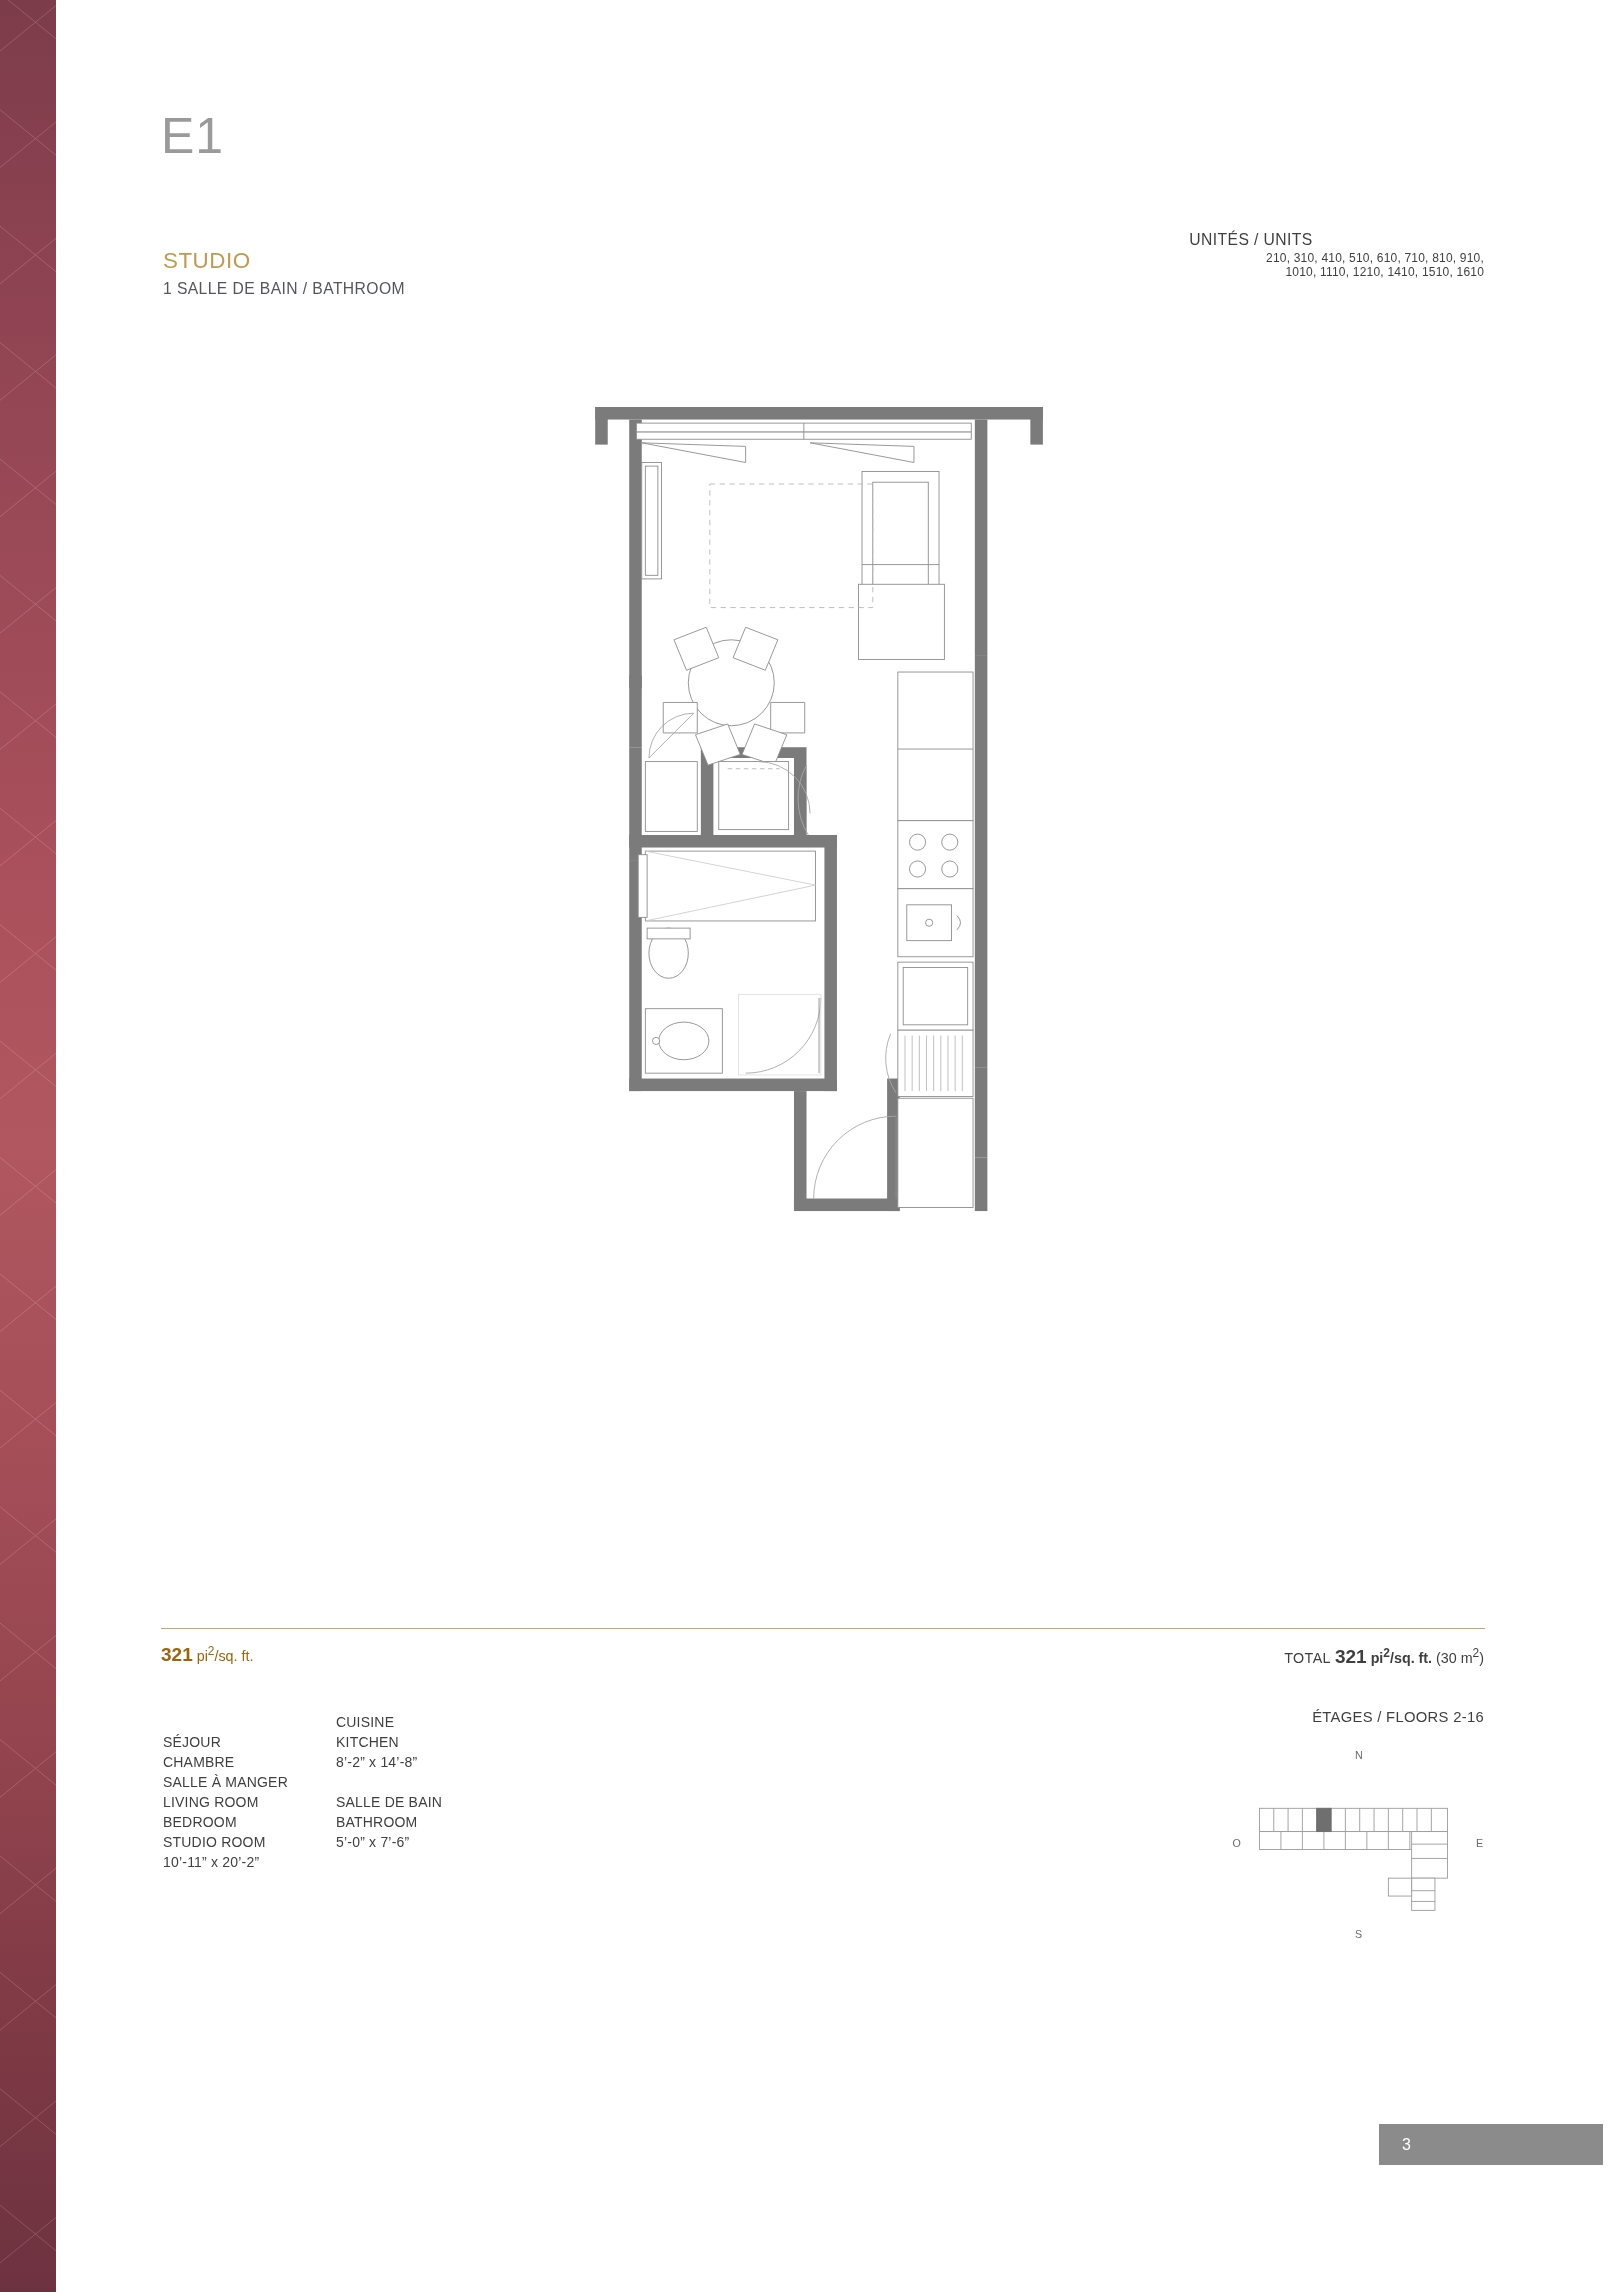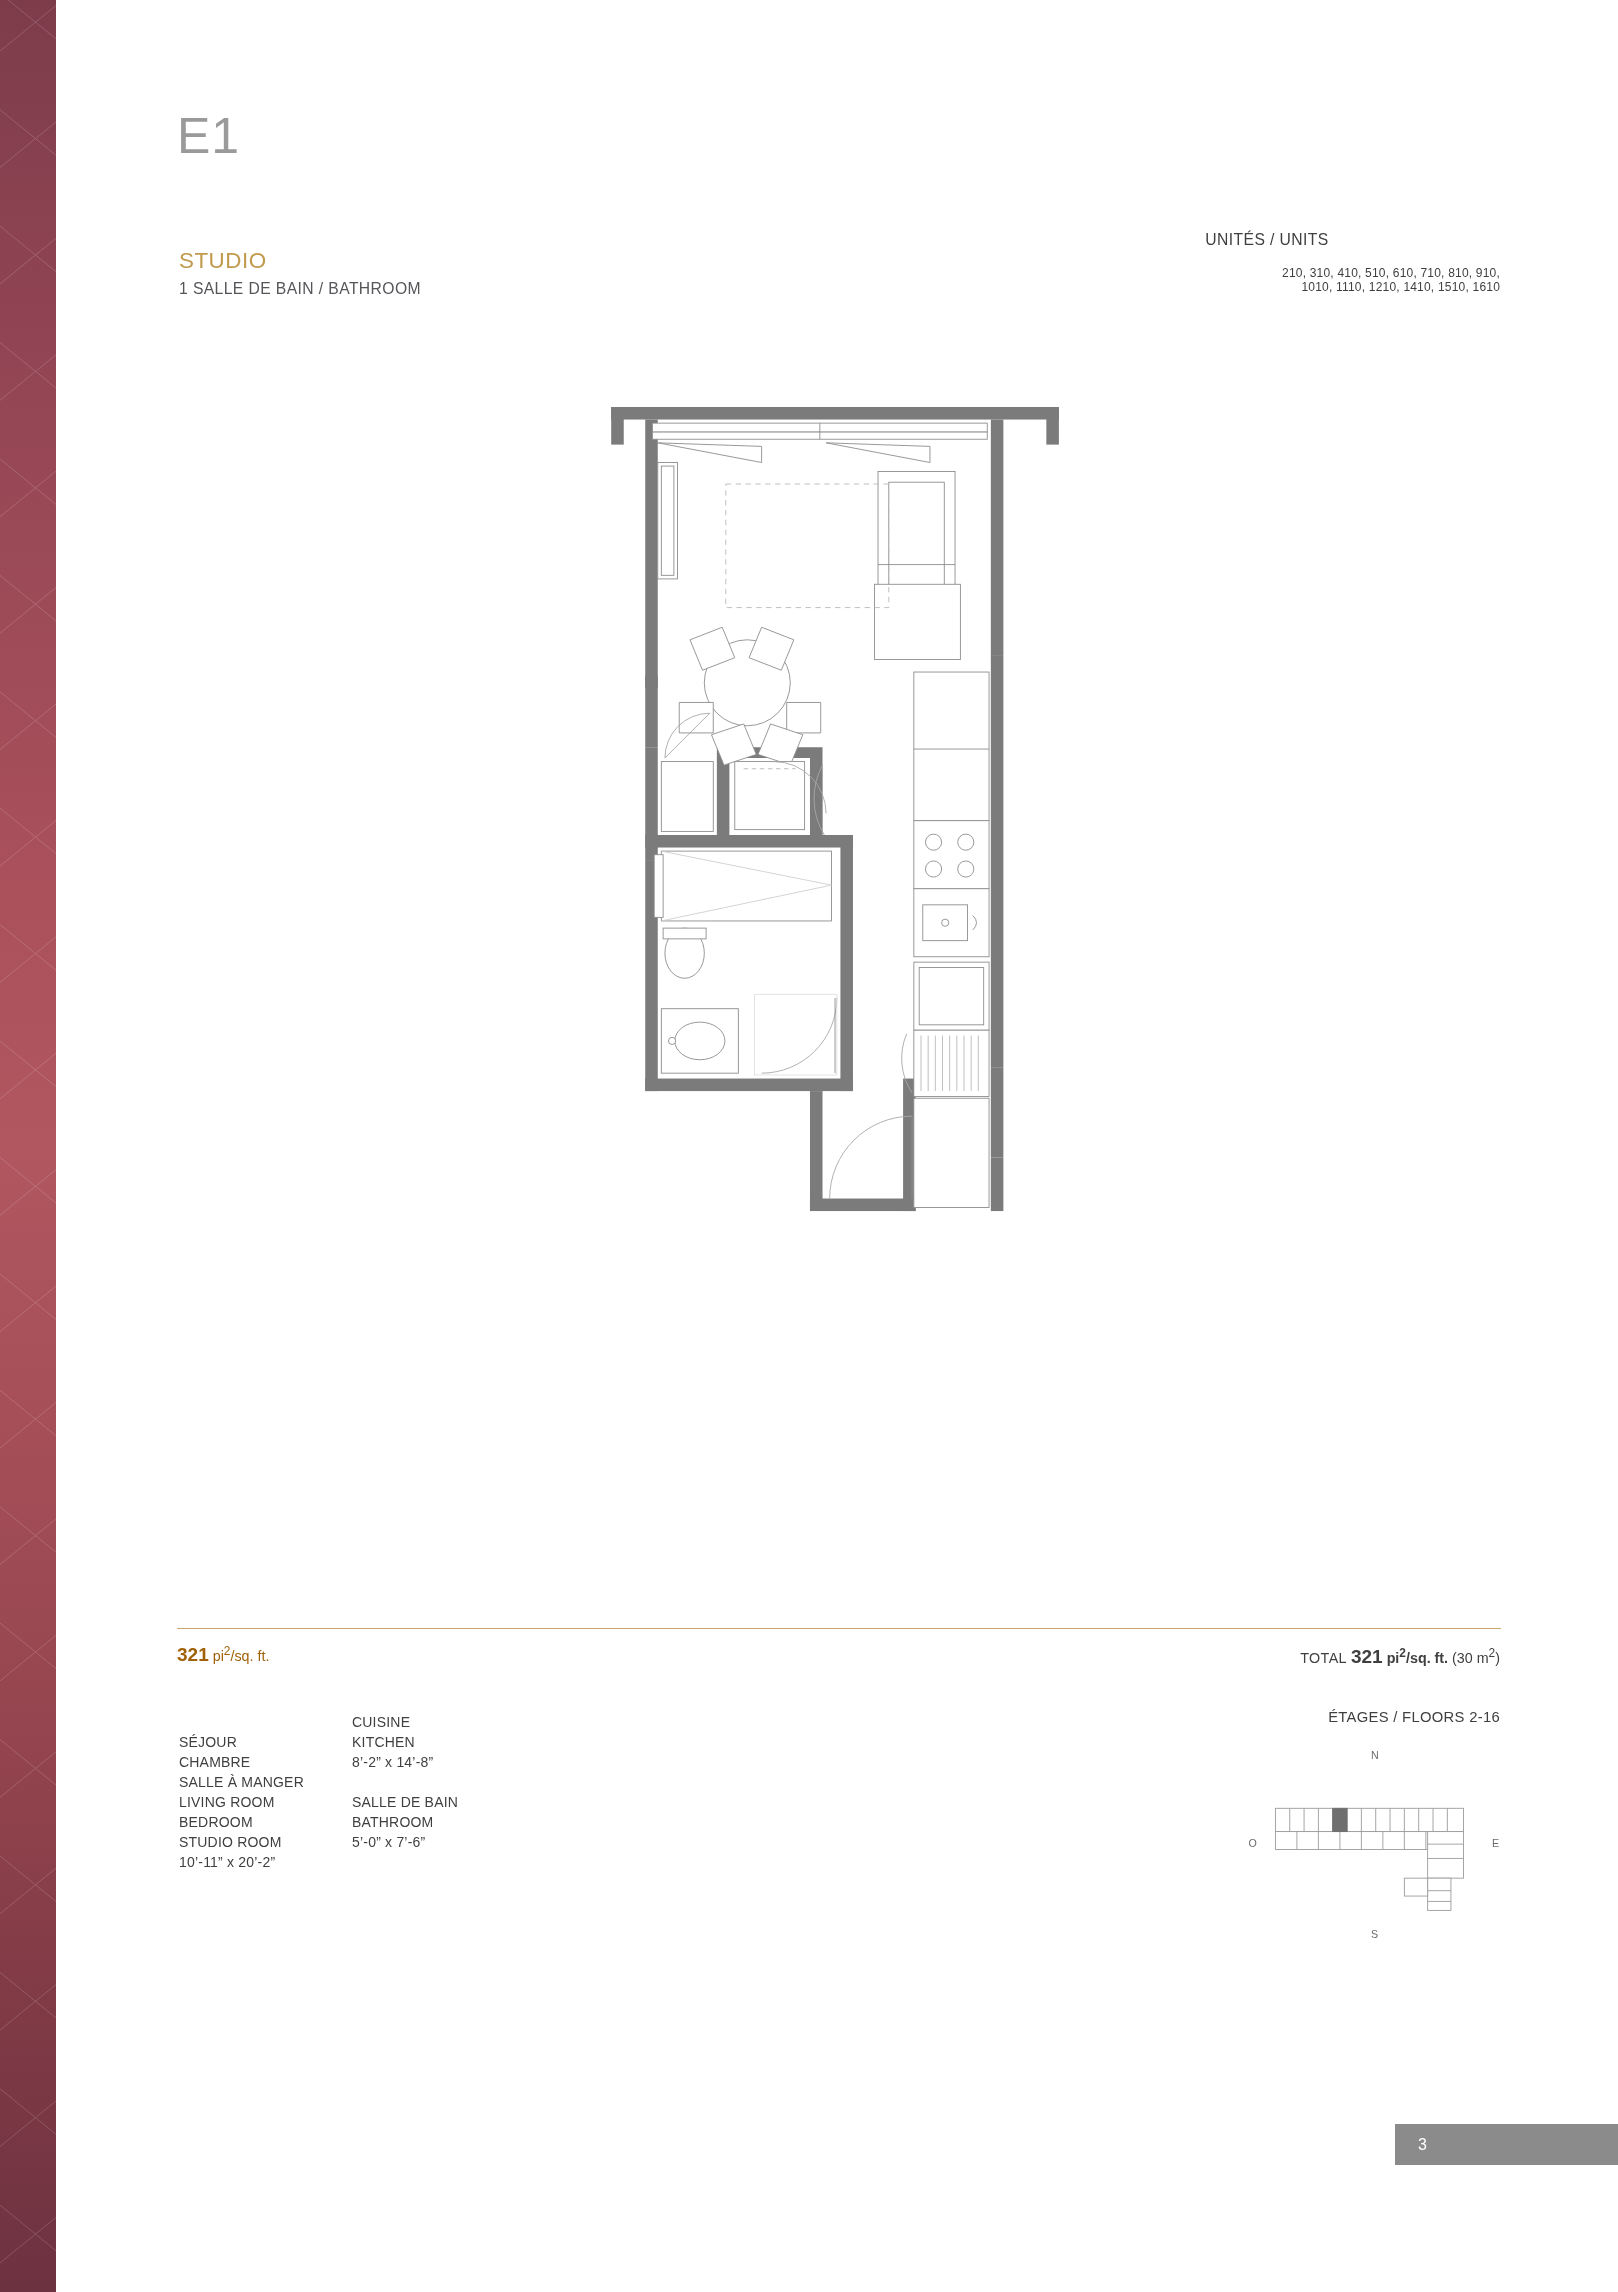--- a/index.html
+++ b/index.html
@@ -34,21 +34,21 @@
   #left-bar .lattice {
     position: absolute;
     left: -36px; top: -36px;
     width: 143px; height: 2382px;
     opacity: .30;
   }
 
   
   #page {
     position: absolute;
-    left: 56px; top: 0;
+    left: 40px; top: 0;
     width: 1563px; height: 2203px;
   }
 
   
   #plan-code {
     position: absolute;
     left: 121px; top: 107px;
     font-size: 50px;
     letter-spacing: 0.9px;
     color: #9a9a9a;
@@ -76,21 +76,21 @@
     width: 466px;
   }
   #units-title {
     font-size: 15.7px;
     letter-spacing: 0.4px;
     color: #3f3f3f;
     font-weight: 400;
     text-align: center;
   }
   #units-list {
-    margin-top: 17px;
+    margin-top: 2px;
     font-size: 12px;
     line-height: 14.3px;
     letter-spacing: 0.2px;
     color: #3f3f3f;
   }
 
   
   #plan-wrap {
     position: absolute;
     left: 555px; top: 407px;

